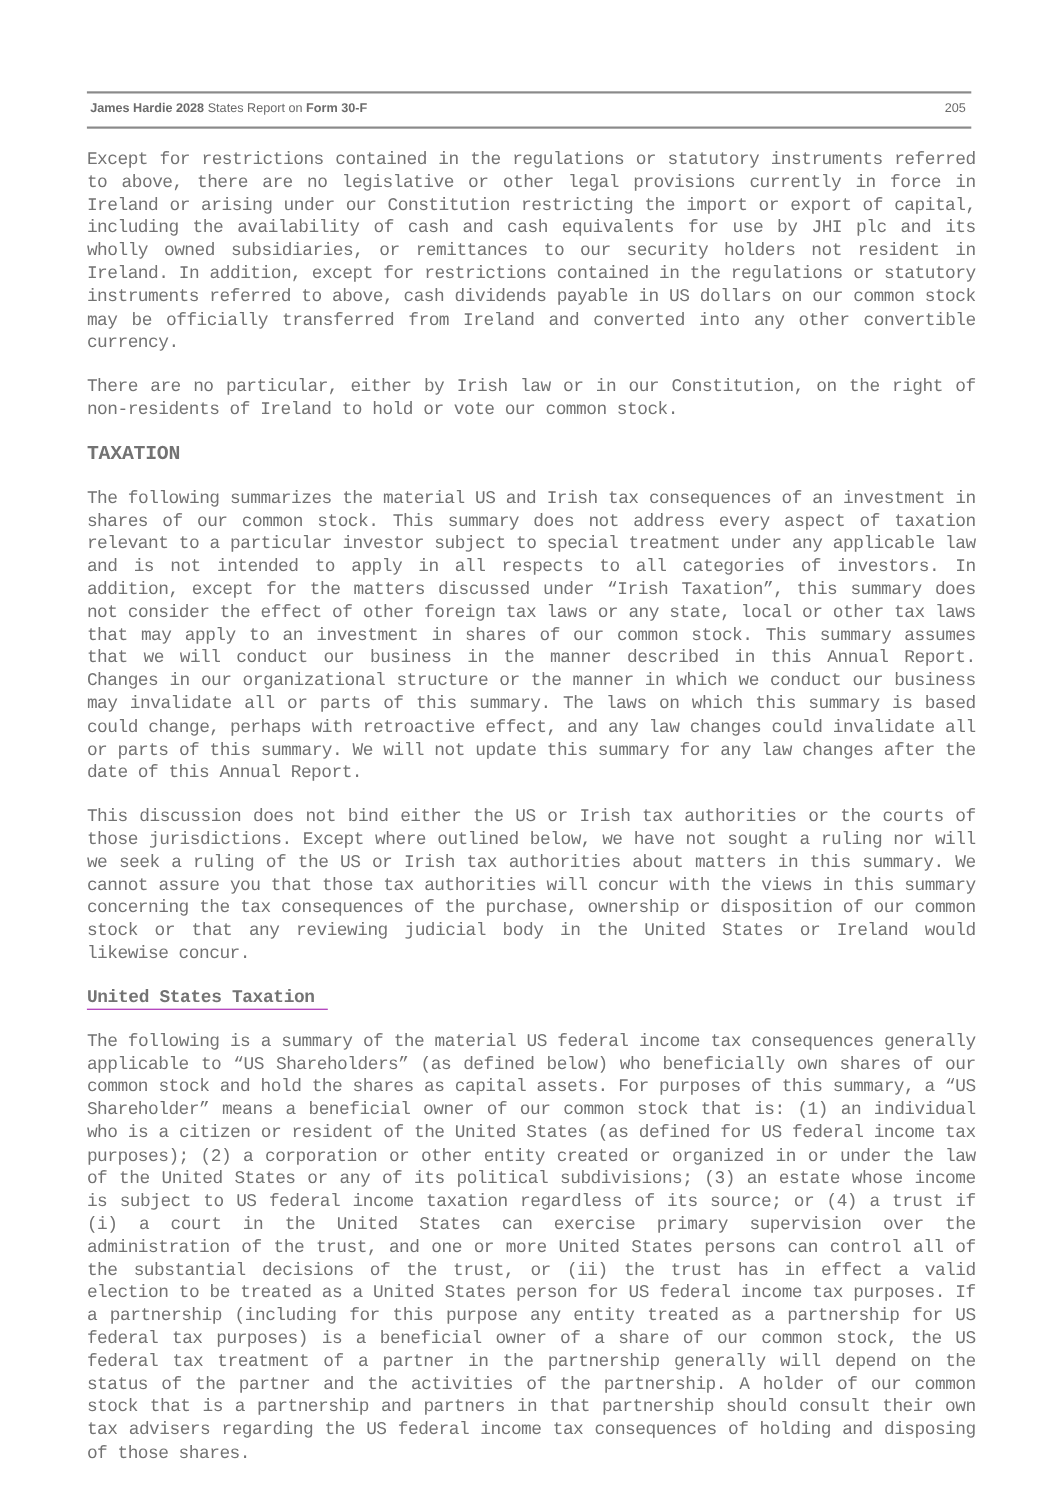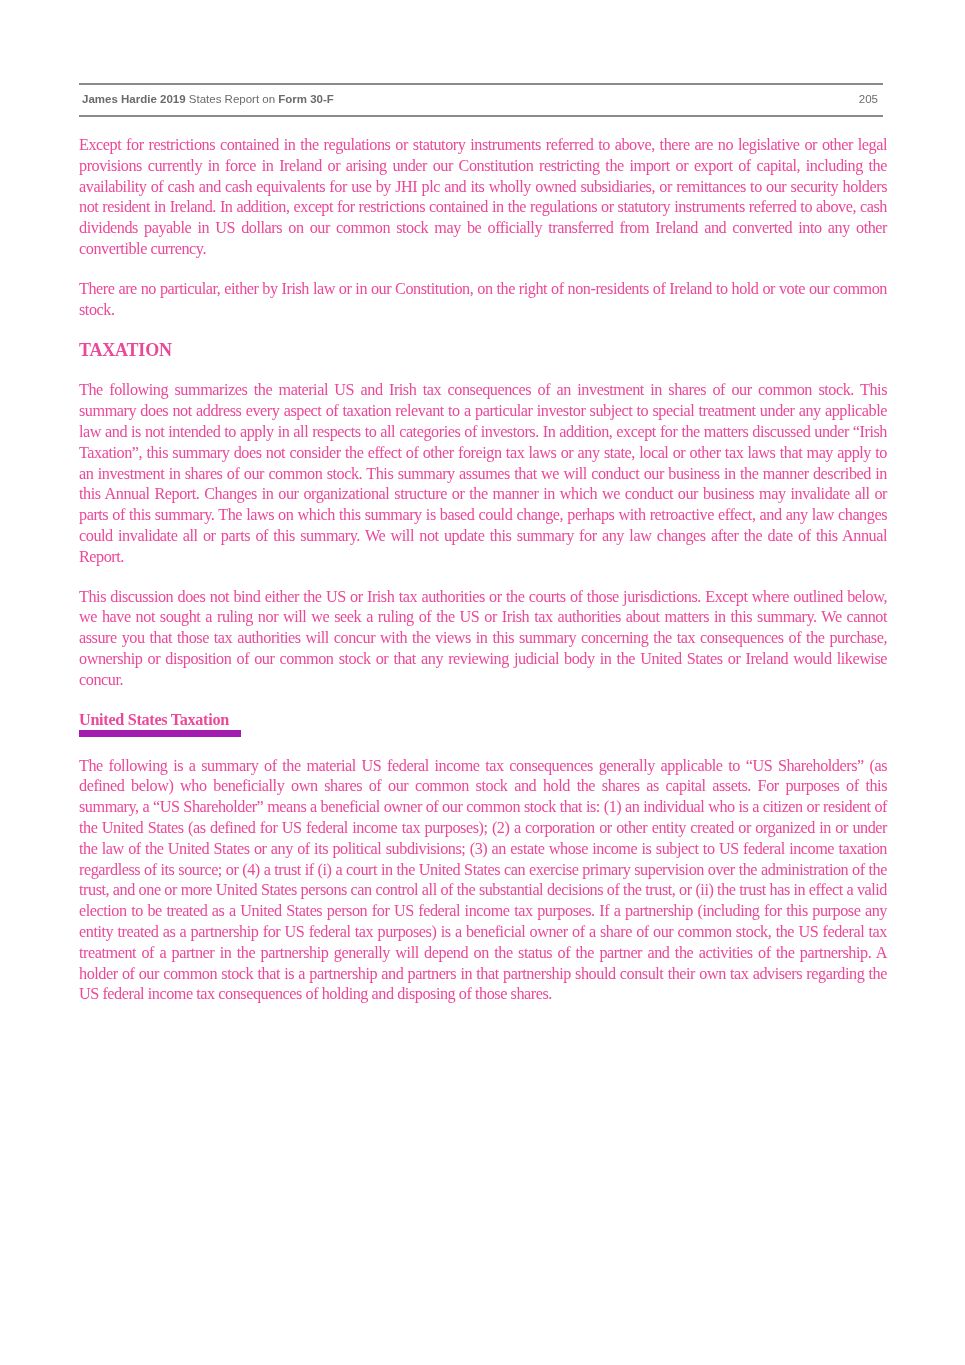--- a/index.html
+++ b/index.html
@@ -6,35 +6,35 @@
   body { width: 965px; height: 1365px; position: relative; overflow: hidden; }
   .page { position: absolute; left: 0; top: 0; width: 965px; height: 1365px; }
   .rule { position: absolute; left: 79px; width: 804px; height: 2px; background: #8a8a8a; }
   .rule.top { top: 83px; }
   .rule.bottom { top: 115px; }
   .running-head { position: absolute; left: 82px; top: 93px; width: 796px; height: 16px;
     font-family: "Liberation Sans", sans-serif; font-size: 11.5px; color: #6b6b6b; }
   .running-head b { font-weight: bold; }
   .running-head .pg { position: absolute; right: 0; top: 0; margin-left: 16px; }
   .body { position: absolute; left: 79px; top: 135px; width: 808px;
-    font-family: Liberation Serif, serif; color: #ec4899; }
+    font-family: Liberation Mono, monospace; color: #737373; }
   .para { font-size: 16.2px; line-height: 20.8px; text-align: justify; margin: 0 0 19px 0;
     letter-spacing: -0.45px; word-spacing: 0px; }
   .para.bold-italic { font-weight: bold; font-style: italic; letter-spacing: -0.35px; }
   .heading { font-size: 18px; font-weight: bold; margin: 4px 0 19px 0; letter-spacing: -0.2px; line-height: 22px; }
   .subheading { display: inline-block; font-size: 16.2px; font-weight: bold; line-height: 20px;
-    border-bottom: 7px solid #a21caf; padding-right: 12px; margin: 0 0 19px 0; letter-spacing: -0.3px; }
+    border-bottom: 1px solid #a21caf; padding-right: 12px; margin: 0 0 19px 0; letter-spacing: -0.3px; }
 </style>
 </head>
 <body>
 
 <div class="page">
   <div class="rule top"></div>
   <div class="running-head">
-    <b>James Hardie 2019</b><span style="white-space:pre"> States Report on </span><b>Form 30-F</b>
+    <b>James Hardie 2028</b><span style="white-space:pre"> States Report on </span><b>Form 30-F</b>
     <span class="pg">205</span>
   </div>
   <div class="rule bottom"></div>
 
   <div class="body">
     <p class="para">Except for restrictions contained in the regulations or statutory instruments referred to above, there are no legislative or other legal provisions currently in force in Ireland or arising under our Constitution restricting the import or export of capital, including the availability of cash and cash equivalents for use by JHI plc and its wholly owned subsidiaries, or remittances to our security holders not resident in Ireland. In addition, except for restrictions contained in the regulations or statutory instruments referred to above, cash dividends payable in US dollars on our common stock may be officially transferred from Ireland and converted into any other convertible currency.</p>
     <p class="para">There are no particular, either by Irish law or in our Constitution, on the right of non-residents of Ireland to hold or vote our common stock.</p>
     <div class="heading">TAXATION</div>
     <p class="para">The following summarizes the material US and Irish tax consequences of an investment in shares of our common stock. This summary does not address every aspect of taxation relevant to a particular investor subject to special treatment under any applicable law and is not intended to apply in all respects to all categories of investors. In addition, except for the matters discussed under “Irish Taxation”, this summary does not consider the effect of other foreign tax laws or any state, local or other tax laws that may apply to an investment in shares of our common stock. This summary assumes that we will conduct our business in the manner described in this Annual Report. Changes in our organizational structure or the manner in which we conduct our business may invalidate all or parts of this summary. The laws on which this summary is based could change, perhaps with retroactive effect, and any law changes could invalidate all or parts of this summary. We will not update this summary for any law changes after the date of this Annual Report.</p>
     <p class="para">This discussion does not bind either the US or Irish tax authorities or the courts of those jurisdictions. Except where outlined below, we have not sought a ruling nor will we seek a ruling of the US or Irish tax authorities about matters in this summary. We cannot assure you that those tax authorities will concur with the views in this summary concerning the tax consequences of the purchase, ownership or disposition of our common stock or that any reviewing judicial body in the United States or Ireland would likewise concur.</p>

